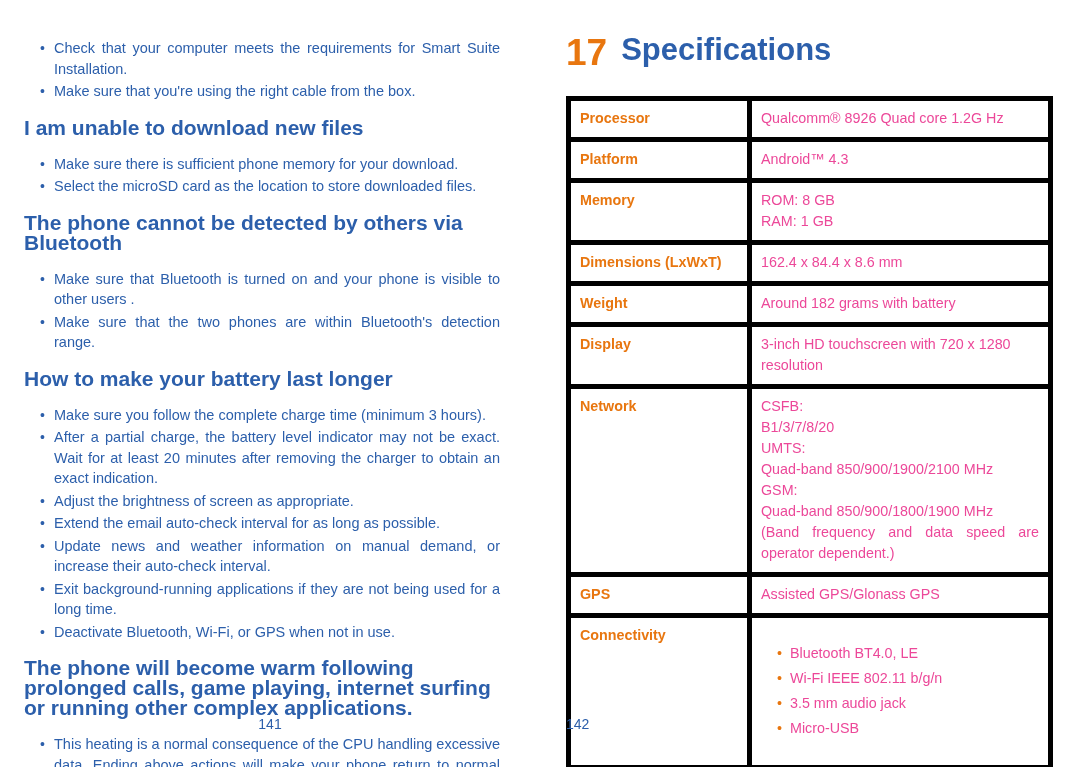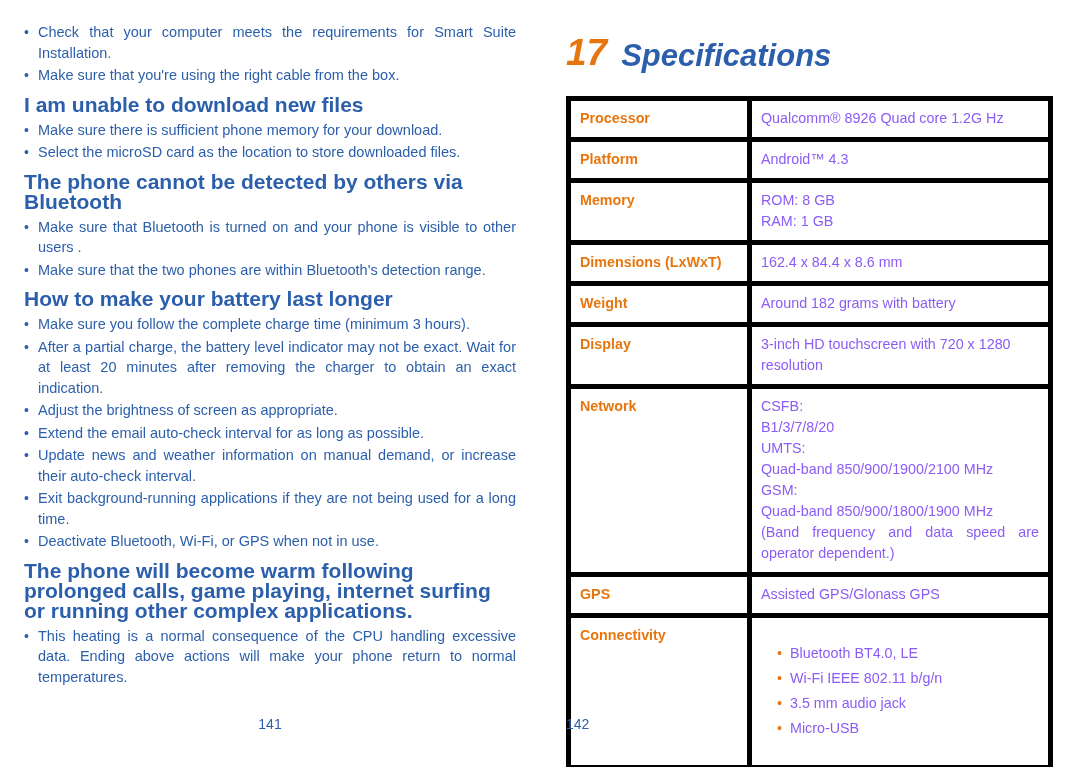--- a/index.html
+++ b/index.html
@@ -21,21 +21,21 @@
   }
   
   .left-col {
     position: absolute;
     left: 24px;
     top: 22px;
     width: 492px;
   }
   .bullet-list {
     list-style: none;
-    margin: 0;
+    margin: 16px;
     padding: 0;
   }
   .bullet-item {
     position: relative;
     padding-left: 14px;
     margin-bottom: 2px;
     font-size: 14.5px;
     line-height: 20.5px;
     color: #2c5fab;
     text-align: justify;
@@ -67,23 +67,22 @@
 
   
   .right-col {
     position: absolute;
     left: 566px;
     top: 22px;
     width: 490px;
   }
   .chapter-head {
     display: flex;
-    align-items: flex-end;
+    align-items: flex-start;
     margin: 10px 0 22px 0;
-    font-style: italic;
   }
   .chapter-num {
     font-size: 37px;
     font-weight: bold;
     color: #e8760f;
     margin-right: 14px;
     letter-spacing: 0px;
   }
   .chapter-title {
     font-size: 31px;
@@ -102,21 +101,21 @@
     font-size: 14.3px;
     line-height: 21px;
     color: #2c5fab;
   }
   table.spec td.label {
     width: 158px;
     font-weight: bold;
     color: #e8760f;
   }
   table.spec td.value {
-    color: #8b5cf6;
+    color: #ec4899;
   }
   .val-line {
     display: block;
   }
   .val-line.justify {
     text-align: justify;
   }
   .dot-list {
     list-style: none;
     margin: 16px;

